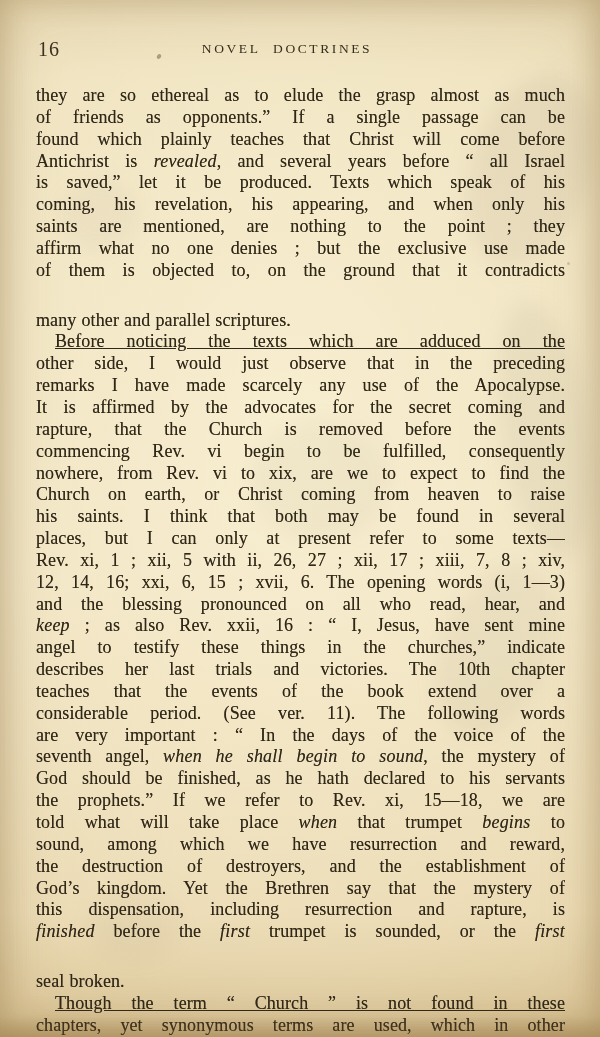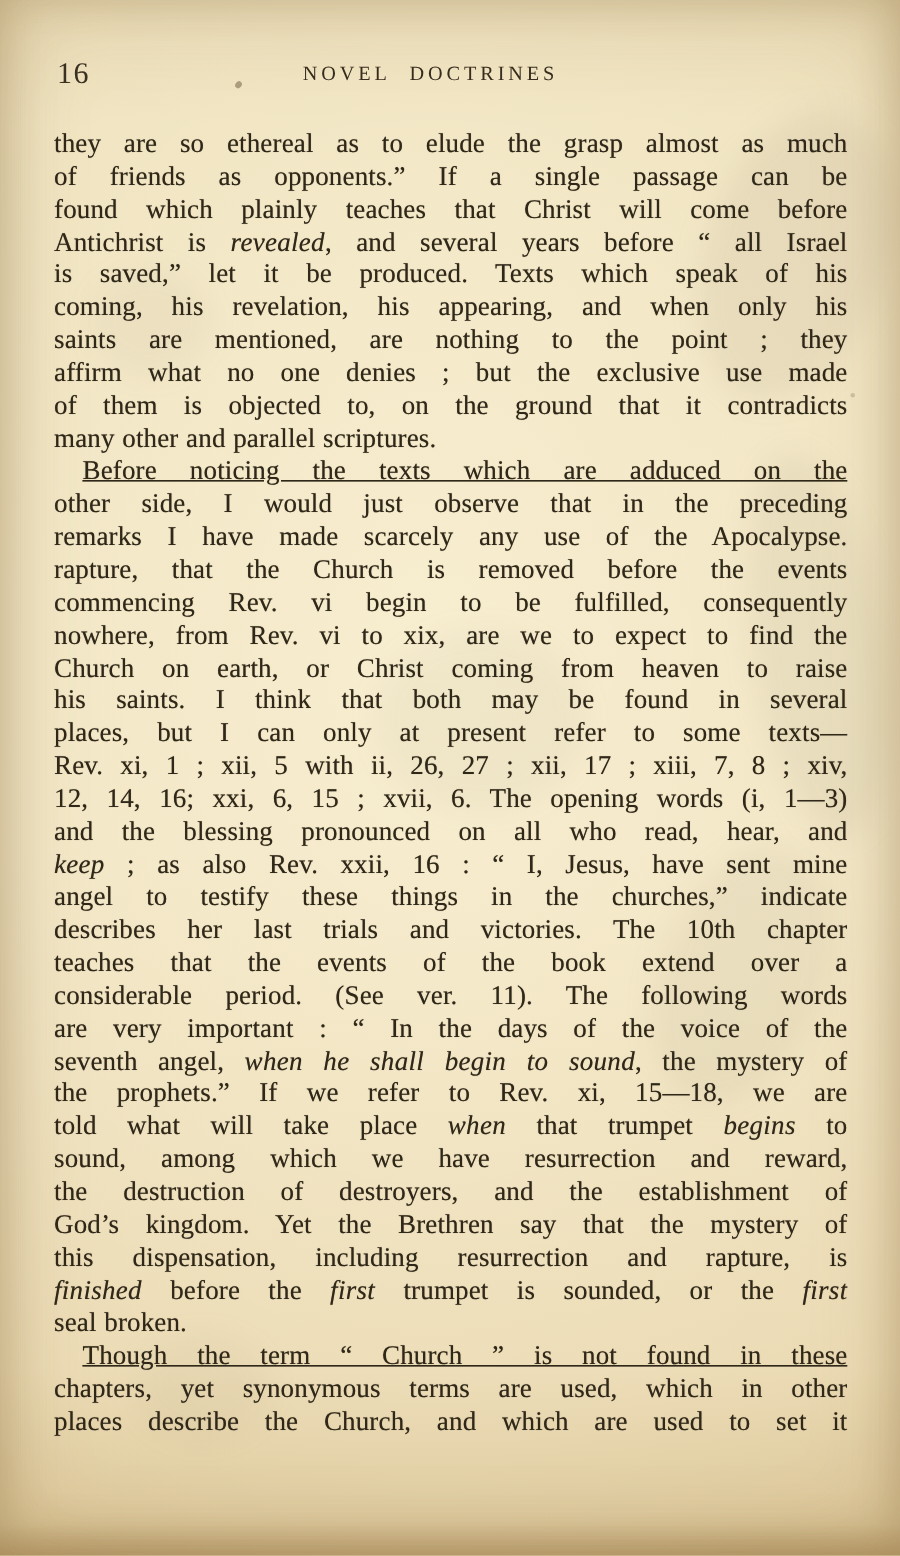--- a/index.html
+++ b/index.html
@@ -47,21 +47,21 @@
     position:absolute;left:36px;top:85px;width:529px;
     font-size:18px;color:#2f2718;
     text-shadow:0 0 .5px rgba(47,39,24,.55);
   }
   .line{
     height:21.85px;line-height:21.85px;
     text-align:justify;text-align-last:justify;
     overflow:hidden;white-space:nowrap;
     word-spacing:.5px;letter-spacing:.1px;
   }
-  .line.lastleft{text-align-last:left;}
+  .line.lastleft{text-align-last:left;margin-top:28px;}
   .line.indent{text-indent:19px;text-decoration:underline;}
   .line i{font-style:italic;letter-spacing:.2px;}
 </style>
 </head>
 <body>
 
 <div class="ghost g1"></div>
 <div class="ghost g2"></div>
 <div class="ghost g3"></div>
 <div class="ghost g4"></div>
@@ -82,36 +82,38 @@
     <div class="line">Antichrist is <i>revealed</i>, and several years before “ all Israel</div>
     <div class="line">is saved,” let it be produced.  Texts which speak of his</div>
     <div class="line">coming, his revelation, his appearing, and when only his</div>
     <div class="line">saints are mentioned, are nothing to the point ; they</div>
     <div class="line">affirm what no one denies ; but the exclusive use made</div>
     <div class="line">of them is objected to, on the ground that it contradicts</div>
     <div class="line lastleft">many other and parallel scriptures.</div>
     <div class="line indent">Before noticing the texts which are adduced on the</div>
     <div class="line">other side, I would just observe that in the preceding</div>
     <div class="line">remarks I have made scarcely any use of the Apocalypse.</div>
+    <div class="line">It is affirmed by the advocates for the secret coming and</div>
     <div class="line">rapture, that the Church is removed before the events</div>
     <div class="line">commencing Rev. vi begin to be fulfilled, consequently</div>
     <div class="line">nowhere, from Rev. vi to xix, are we to expect to find the</div>
     <div class="line">Church on earth, or Christ coming from heaven to raise</div>
     <div class="line">his saints.  I think that both may be found in several</div>
     <div class="line">places, but I can only at present refer to some texts—</div>
     <div class="line">Rev. xi, 1 ; xii, 5 with ii, 26, 27 ; xii, 17 ; xiii, 7, 8 ; xiv,</div>
     <div class="line">12, 14, 16; xxi, 6, 15 ; xvii, 6.  The opening words (i, 1—3)</div>
     <div class="line">and the blessing pronounced on all who read, hear, and</div>
     <div class="line"><i>keep</i> ; as also Rev. xxii, 16 :  “ I, Jesus, have sent mine</div>
     <div class="line">angel to testify these things in the churches,” indicate</div>
     <div class="line">describes her last trials and victories.  The 10th chapter</div>
     <div class="line">teaches that the events of the book extend over a</div>
     <div class="line">considerable period.  (See ver. 11).  The following words</div>
     <div class="line">are very important :  “ In the days of the voice of the</div>
     <div class="line">seventh angel, <i>when he shall begin to sound</i>, the mystery of</div>
+    <div class="line">God should be finished, as he hath declared to his servants</div>
     <div class="line">the prophets.”  If we refer to Rev. xi, 15—18, we are</div>
     <div class="line">told what will take place <i>when</i> that trumpet <i>begins</i> to</div>
     <div class="line">sound, among which we have resurrection and reward,</div>
     <div class="line">the destruction of destroyers, and the establishment of</div>
     <div class="line">God’s kingdom.  Yet the Brethren say that the mystery of</div>
     <div class="line">this dispensation, including resurrection and rapture, is</div>
     <div class="line"><i>finished</i> before the <i>first</i> trumpet is sounded, or the <i>first</i></div>
     <div class="line lastleft">seal broken.</div>
     <div class="line indent">Though the term “ Church ” is not found in these</div>
     <div class="line">chapters, yet synonymous terms are used, which in other</div>

